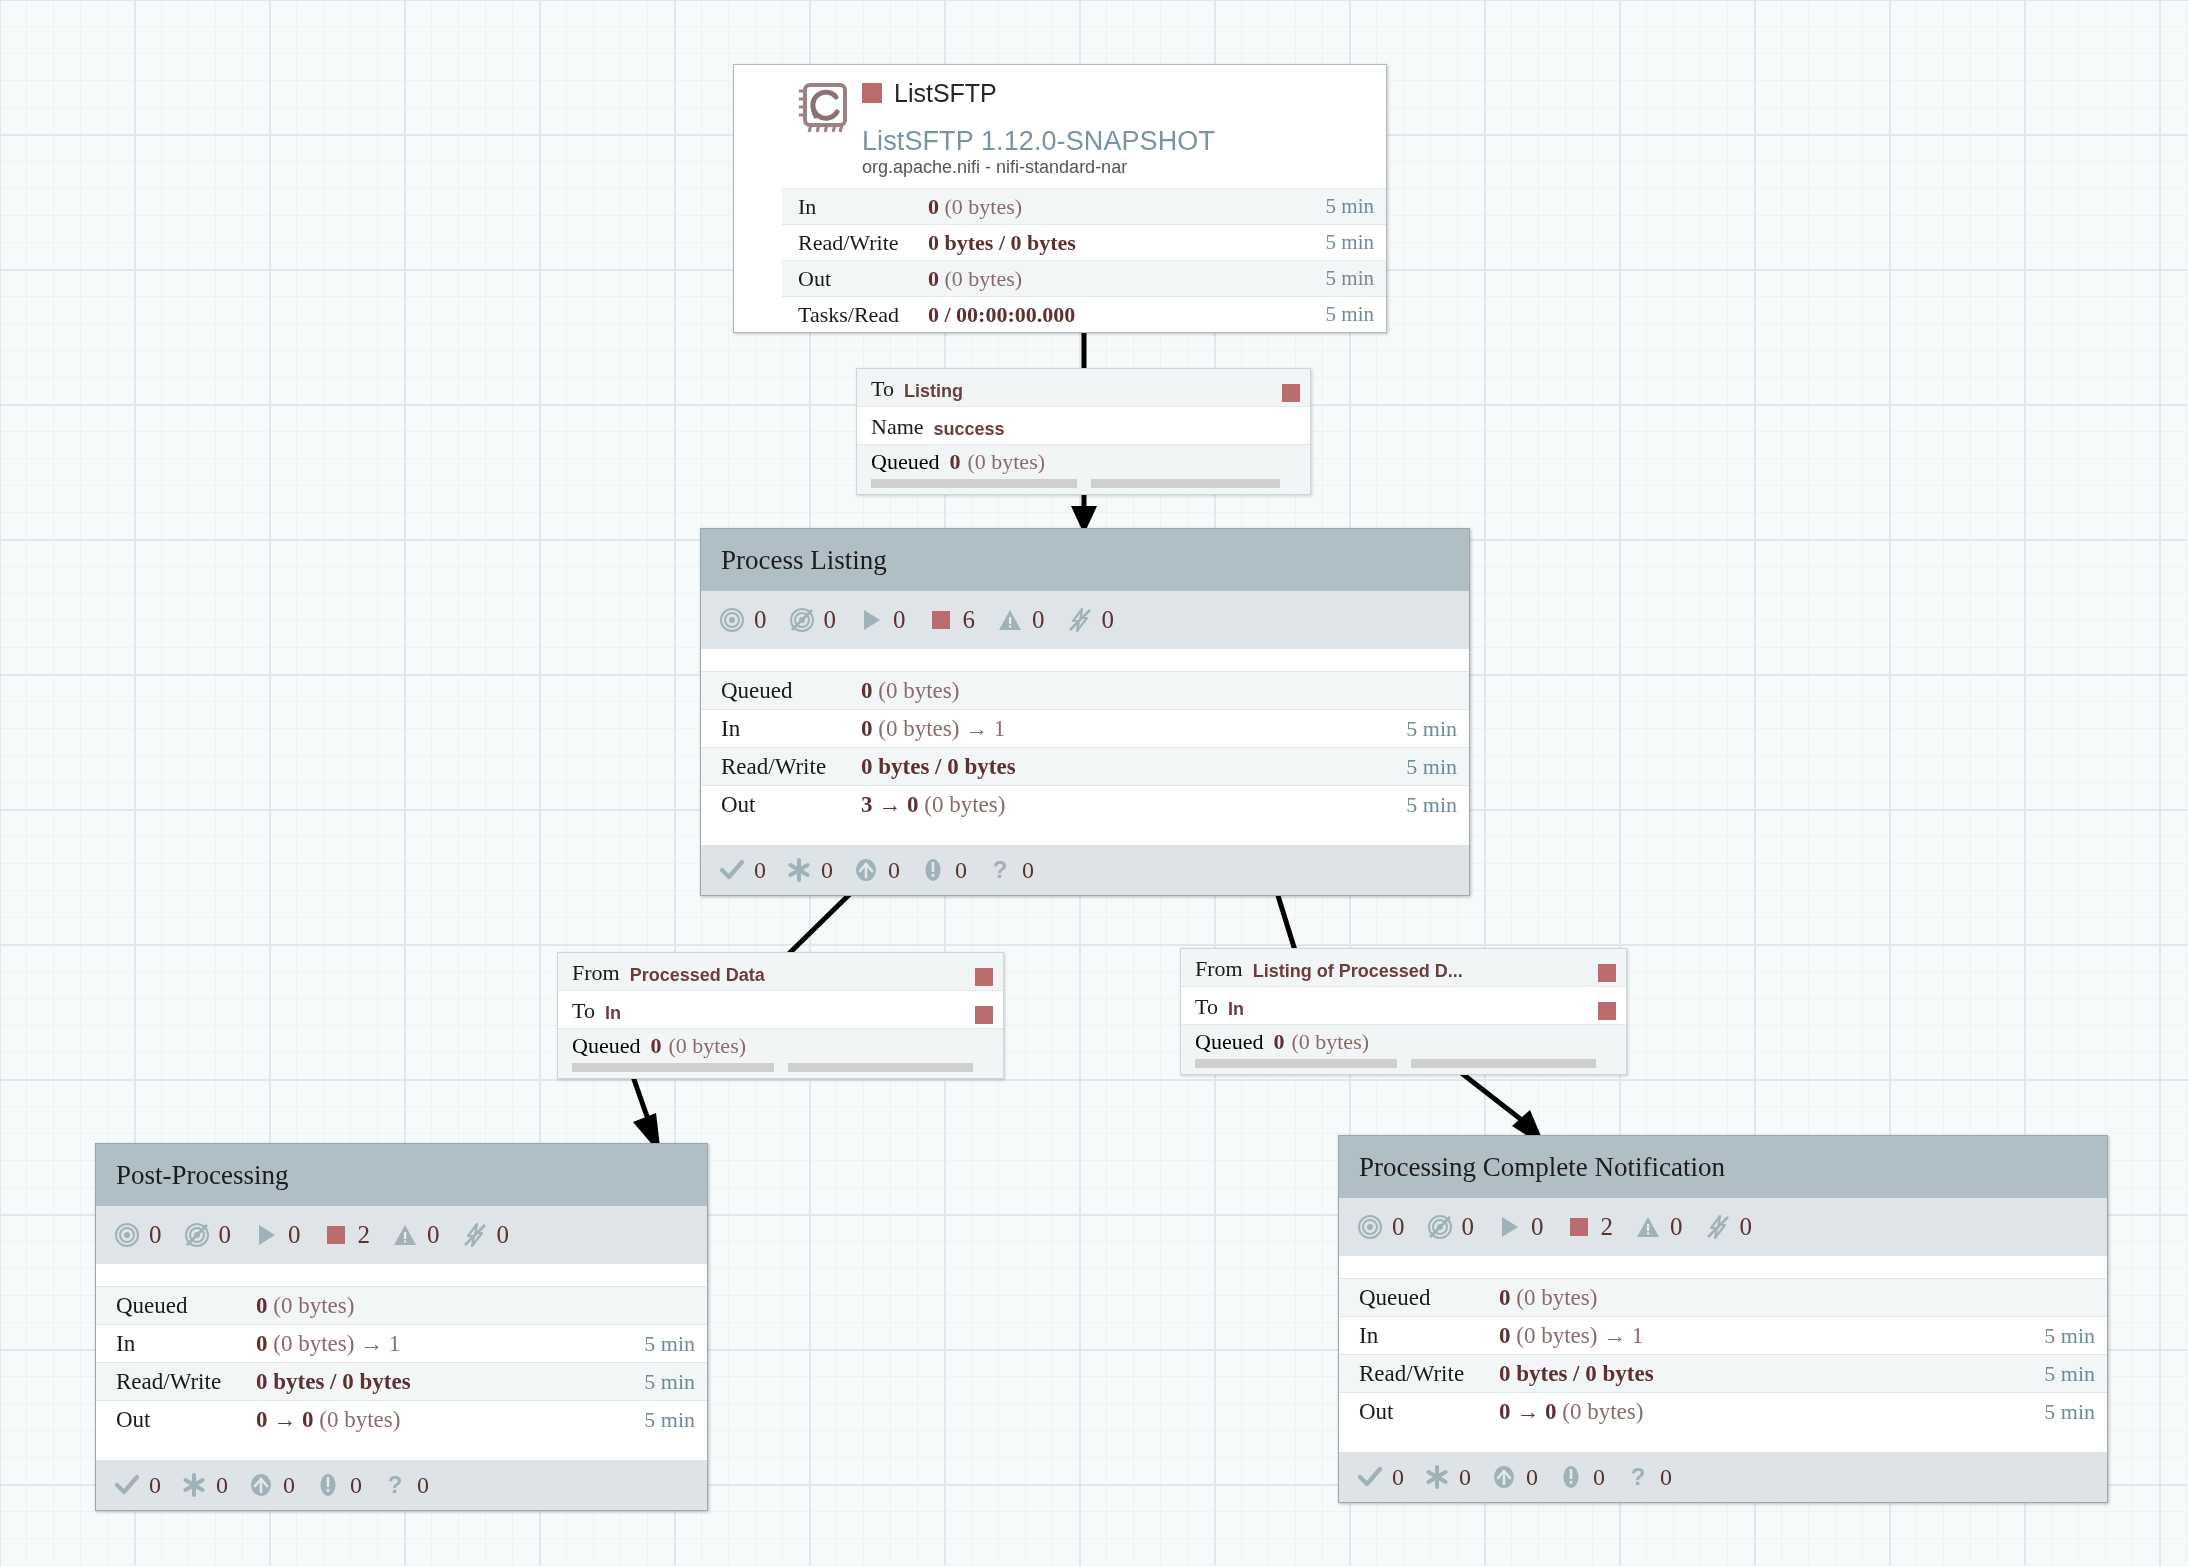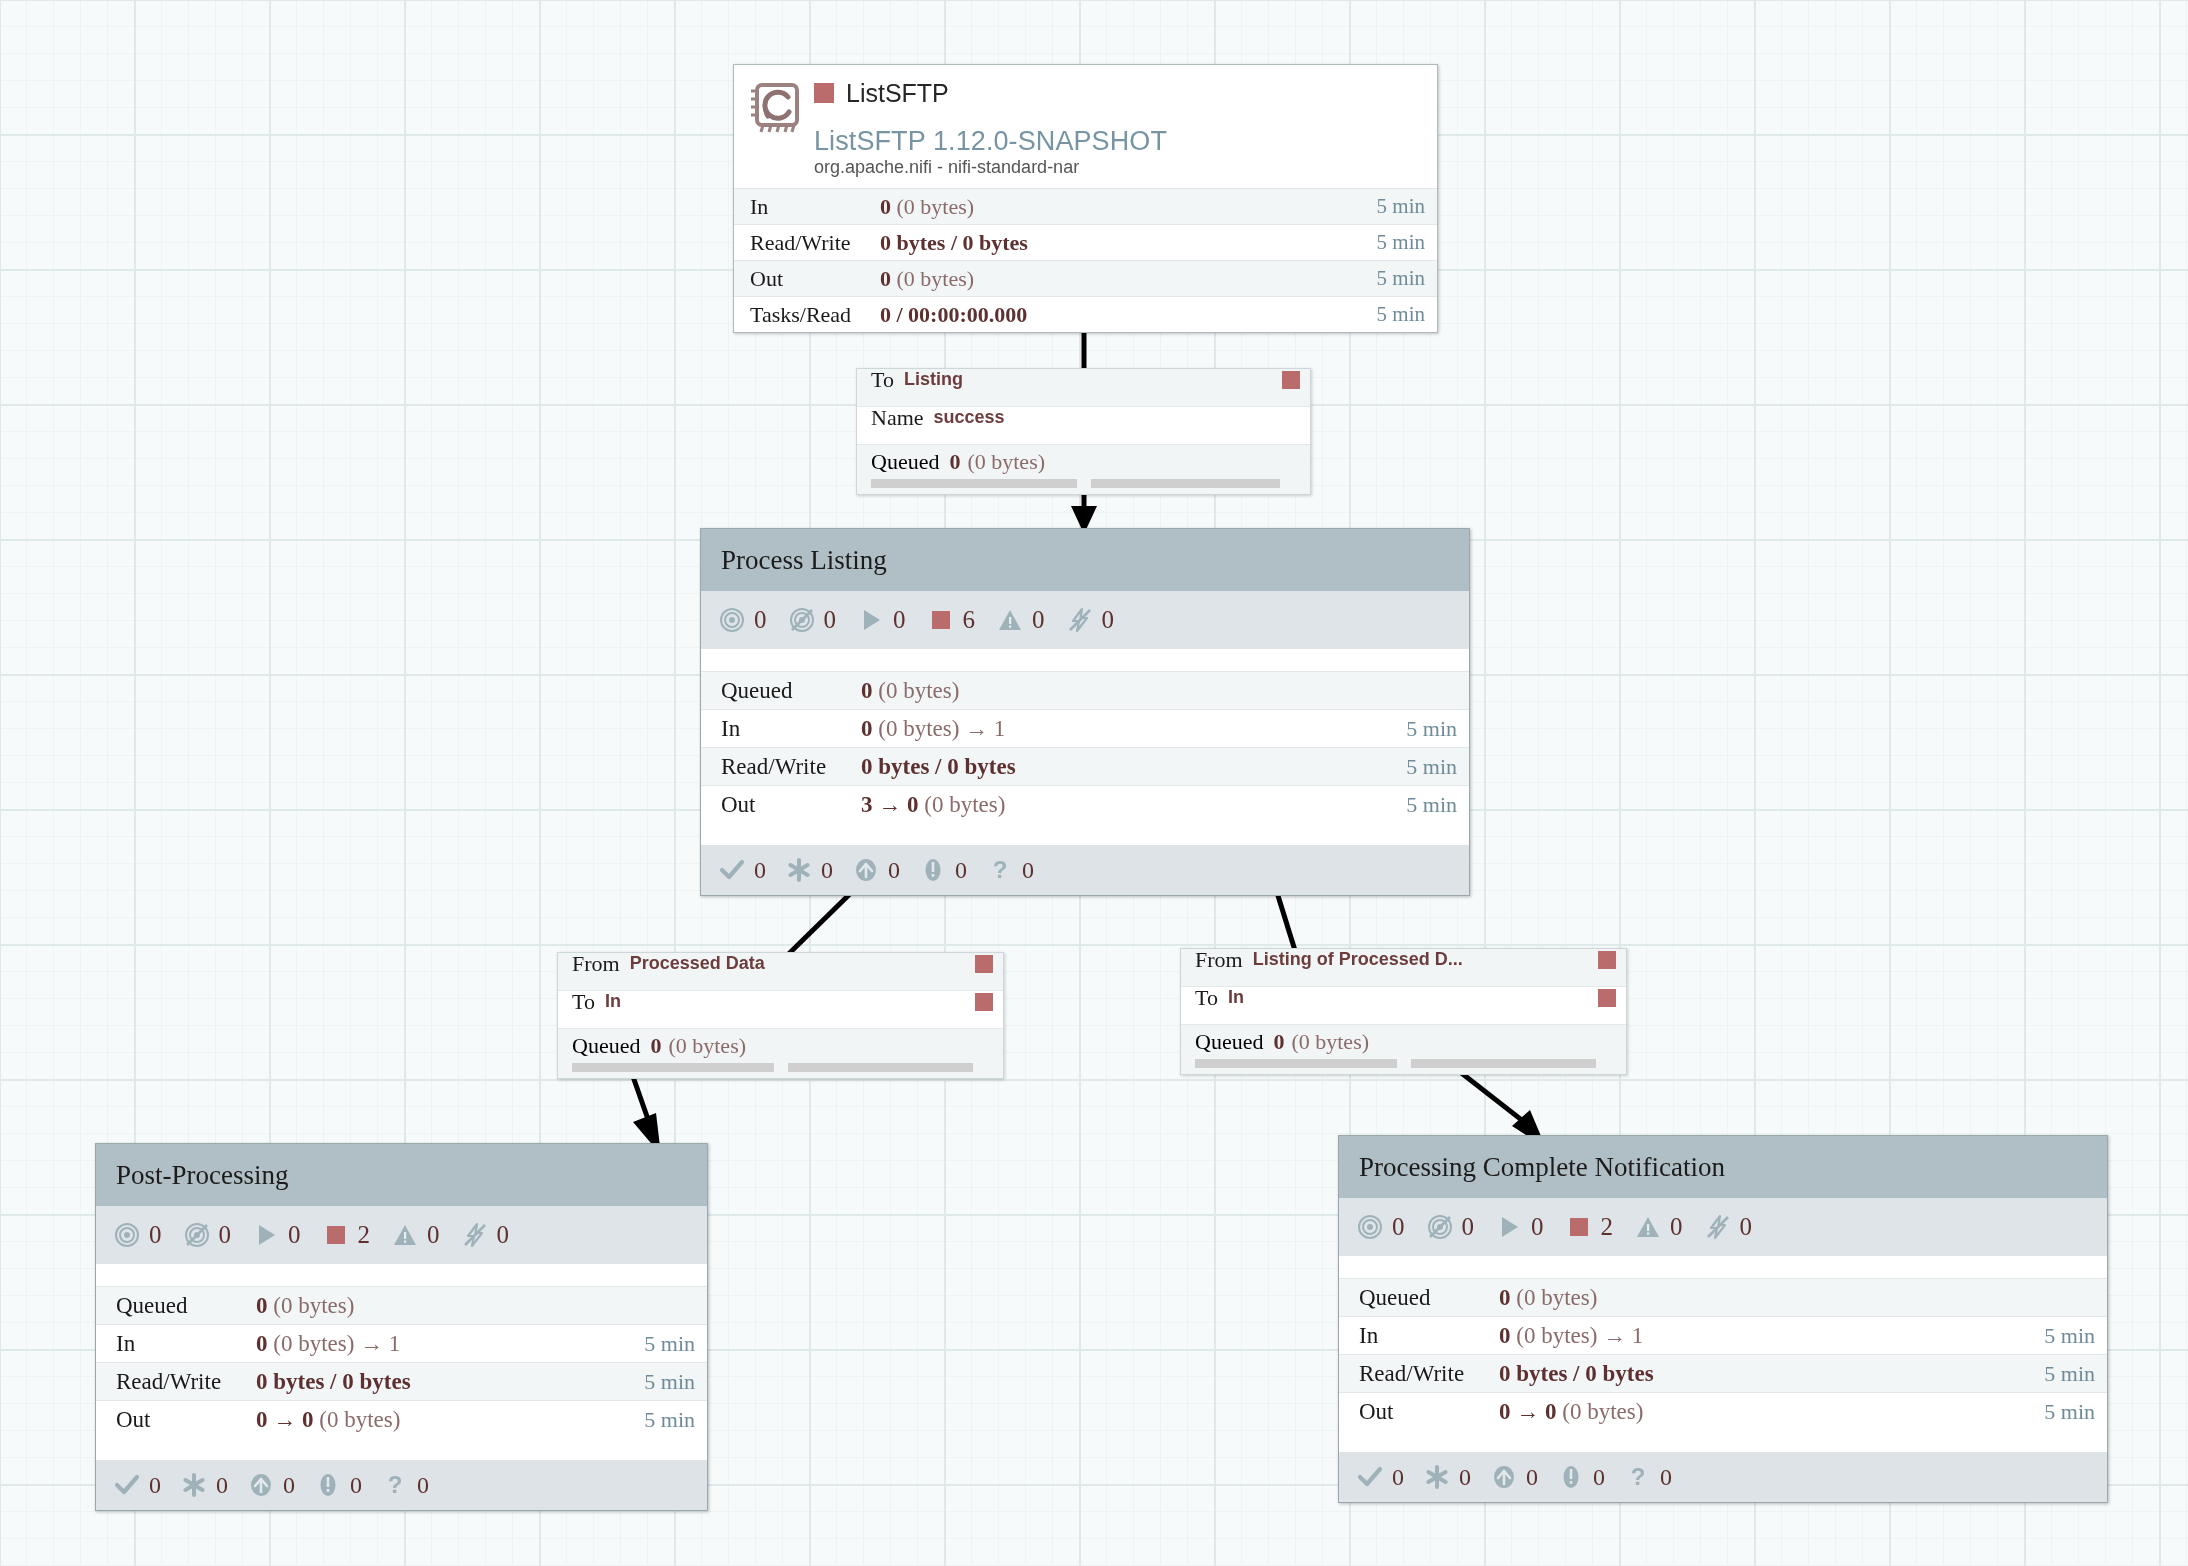--- a/index.html
+++ b/index.html
@@ -58,22 +58,22 @@
   .srow .time { color:#6f8b99; font-size:21px; white-space:nowrap; }
 
   
   .conn {
     background:#ffffff;
     border:1px solid #cdd6d8;
     box-shadow:1px 1px 3px rgba(0,0,0,.18);
     font-family:"Liberation Serif", serif;
   }
   .conn-row {
-    display:flex; align-items:center;
-    height:38px; padding:0 10px 16px 14px;
+    display:flex; align-items:flex-end;
+    height:38px; padding:0 10px 4px 14px;
     font-size:22px; color:#1a1a1a;
     border-bottom:1px solid #e3e8ea;
   }
   .conn-row.sh { background:#f2f5f6; }
   .conn-row .ck { font-weight:bold; color:#6d3c3c; margin-left:10px; font-family:"Liberation Sans", sans-serif; font-size:18px; overflow:hidden; white-space:nowrap; text-overflow:ellipsis;}
   .conn-row .spacer { flex:1; }
   .conn-row .sq { width:18px; height:18px; background:#ba6b6c; flex:0 0 18px; }
   .conn-q { display:flex; align-items:center; height:34px; padding:0 10px 0 14px; font-size:22px; background:#f2f5f6;}
   .conn-q b { color:#5e3030; margin:0 7px 0 10px; }
   .conn-q .dim { color:#8b6a6a; }
@@ -116,21 +116,21 @@
 
   <line x1="630" y1="1068" x2="650" y2="1125" stroke="#000" stroke-width="5"></line>
   <polygon points="661,1155 633,1122 656,1113" fill="#000"></polygon>
 
   <line x1="1275" y1="886" x2="1333" y2="1073" stroke="#000" stroke-width="5"></line>
 
   <line x1="1455" y1="1068" x2="1528" y2="1125" stroke="#000" stroke-width="5"></line>
   <polygon points="1546,1148 1512,1126 1530,1110" fill="#000"></polygon>
 </svg>
 
-<div class="node proc" style="left:733px; top:64px; width:705px;">
+<div class="node proc" style="left:733px; top:64px; width:654px;padding-left:48px;">
   <div class="proc-head">
     <span class="proc-icon">
       <svg viewBox="0 0 60 60" width="60" height="60">
         <rect x="9" y="6" width="40" height="40" rx="5" ry="5" fill="none" stroke="#9d8080" stroke-width="4"></rect>
         <g stroke="#9d8080" stroke-width="3">
           <line x1="9" y1="12" x2="3" y2="12"></line>
             <line x1="9" y1="20" x2="3" y2="20"></line>
           <line x1="9" y1="28" x2="3" y2="28"></line>
             <line x1="9" y1="36" x2="3" y2="36"></line>
           <line x1="15" y1="46" x2="13" y2="53"></line>

